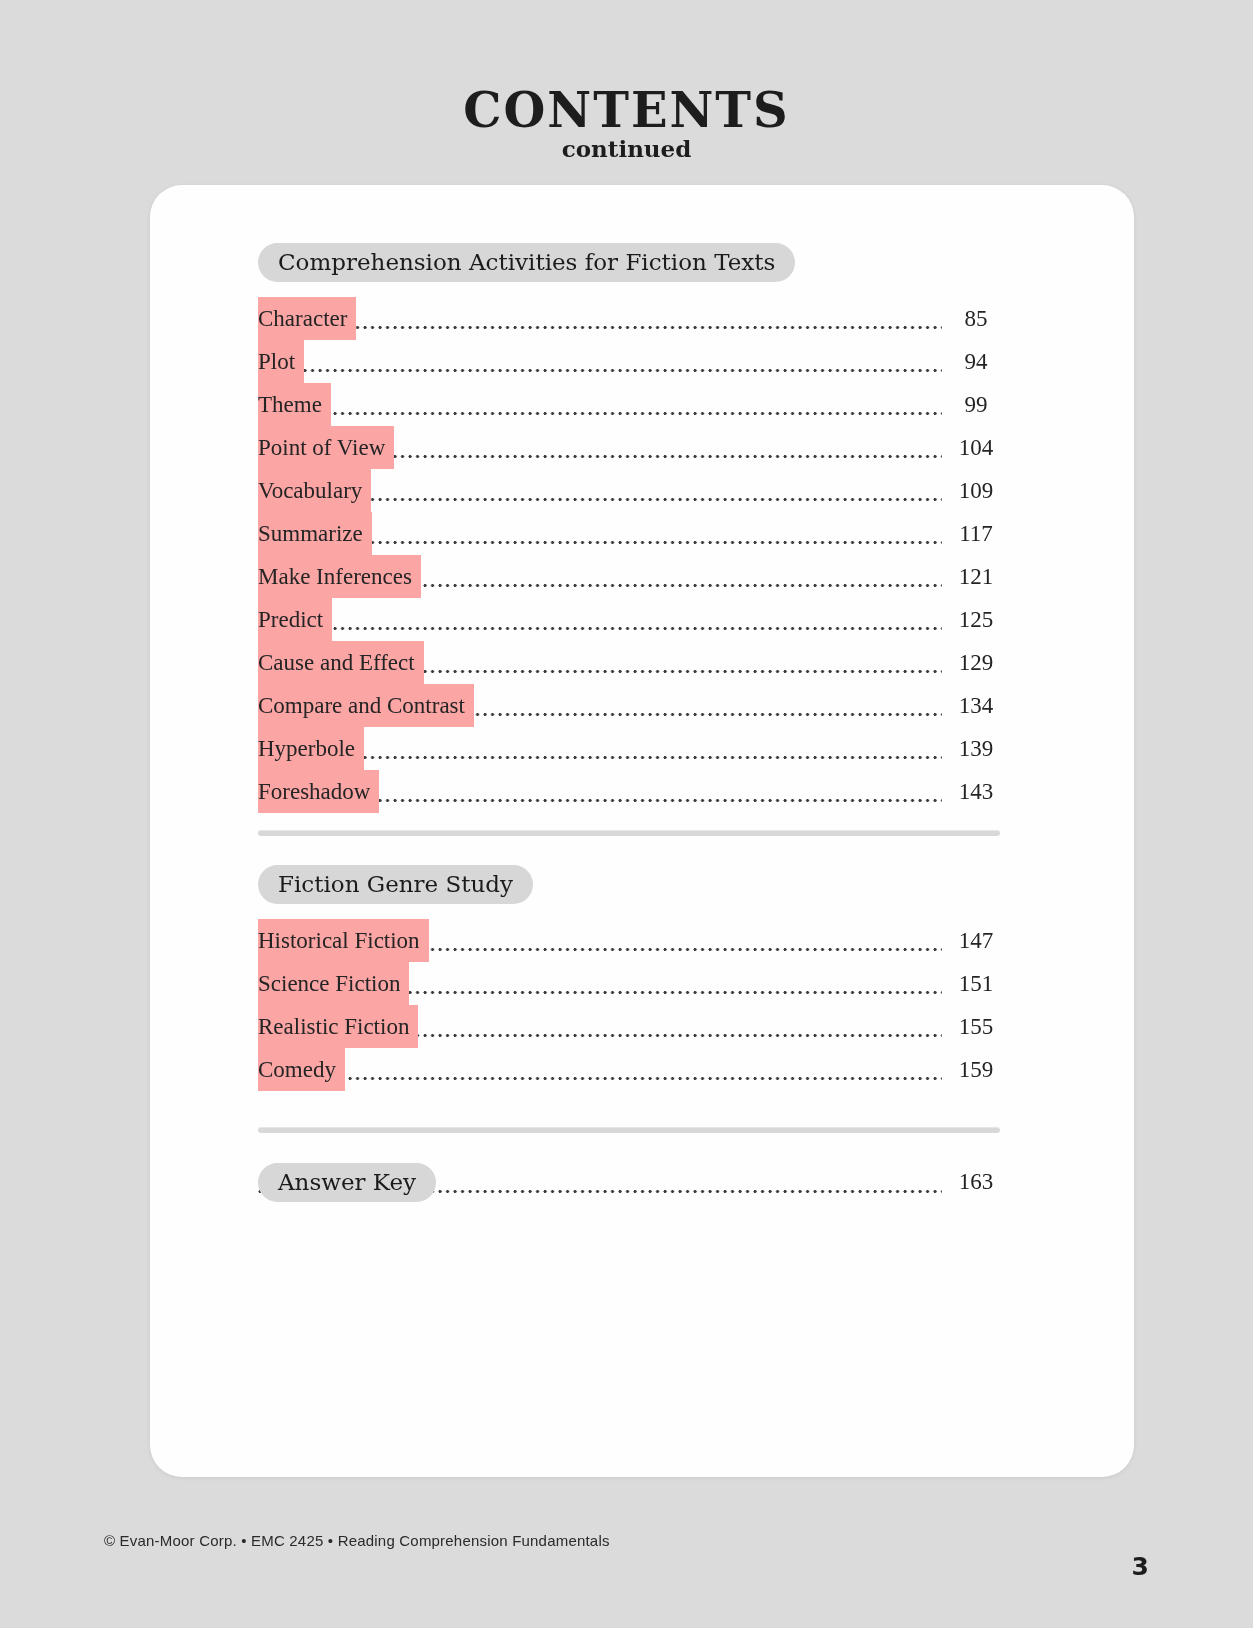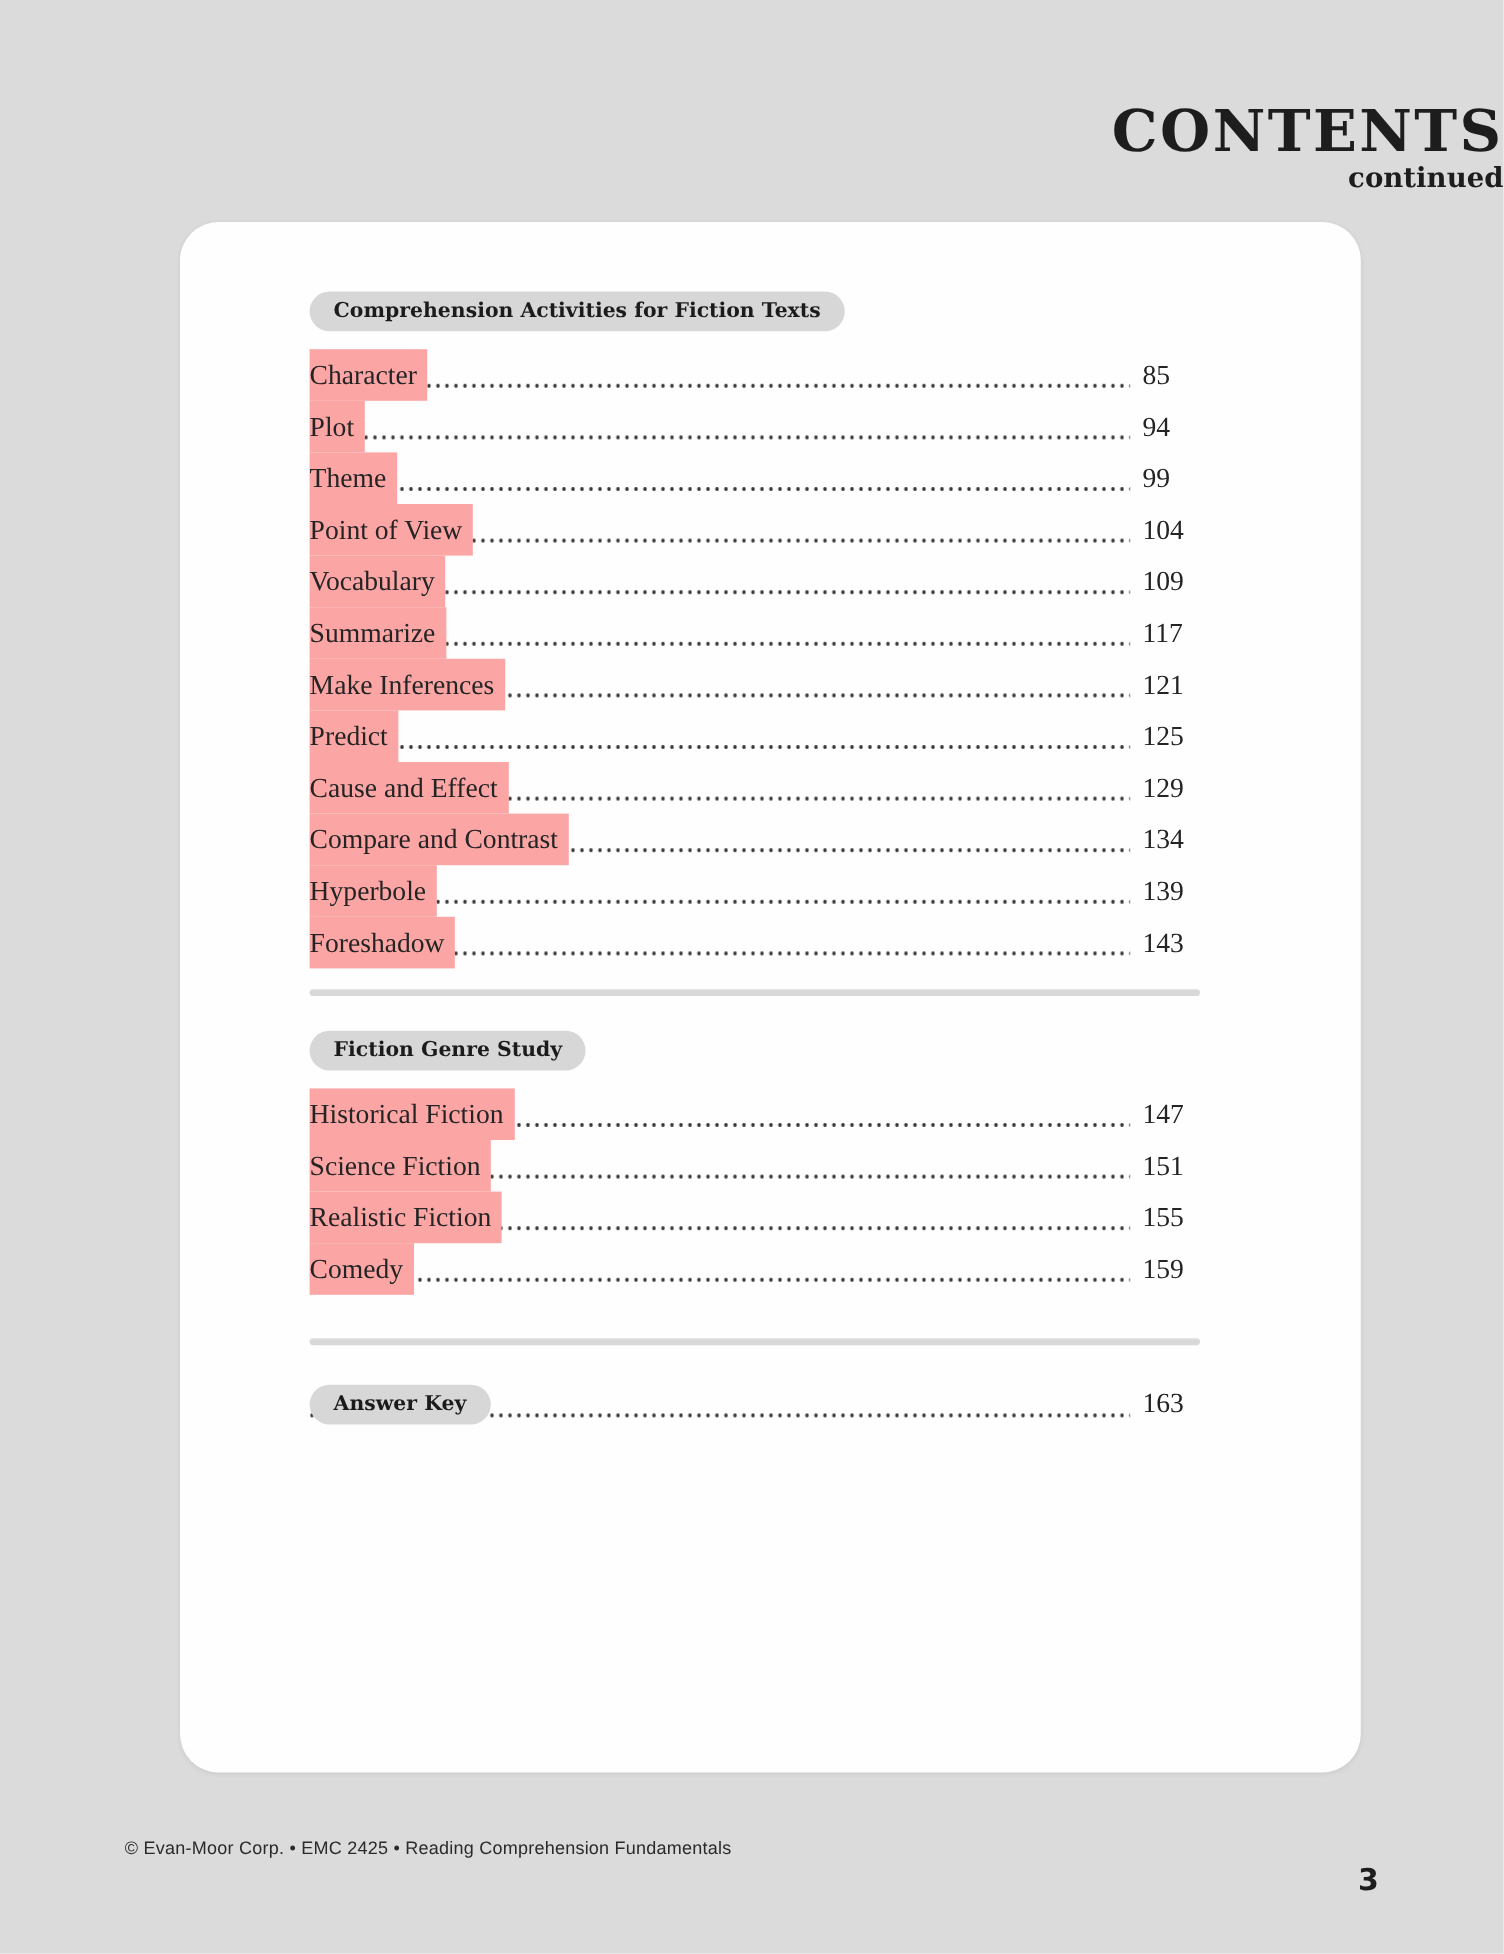--- a/index.html
+++ b/index.html
@@ -5,21 +5,21 @@
   html,body{margin:0;padding:0;}
   body{
     width:1253px;height:1628px;
     background:#dbdbdb;
     font-family:"Liberation Serif", serif;
     color:#222;
     position:relative;
     overflow:hidden;
   }
   
-  .header{position:absolute;top:86px;left:0;width:100%;text-align:right;}
+  .header{position:absolute;top:86px;left:0;width:100%;text-align:center;}
   .title{
     font-family:"DejaVu Serif", serif;
     font-weight:800;
     font-size:48px;
     line-height:1.0;
     letter-spacing:2px;
     color:#1d1d1d;
     margin:0;
   }
   .subtitle{
@@ -39,22 +39,22 @@
     box-shadow:0 1px 4px rgba(0,0,0,0.08);
   }
   .card-inner{padding:58px 134px 0 108px;}
   
   .badge{
     display:inline-block;
     background:#d7d7d7;
     border-radius:24px;
     padding:8px 20px;
     font-family:"DejaVu Serif", serif;
-    font-weight:700;
-    font-size:17px;
+    font-weight:400;
+    font-size:23px;
     line-height:1;
     color:#1b1b1b;
     white-space:nowrap;
   }
   .badge-block{margin-top:29px;}
   .badge-first{margin-top:0;}
   
   .toc-list{margin-top:15px;}
   .toc-row{
     position:relative;
@@ -79,21 +79,21 @@
     position:relative;z-index:1;
     background:#fca5a5;
     padding-right:9px;
     white-space:nowrap;
   }
   .toc-page{
     position:relative;z-index:1;
     background:#fefefe;
     padding-left:10px;
     min-width:48px;
-    text-align:left;
+    text-align:center;
     white-space:nowrap;
   }
   
   .divider{
     height:5px;
     background:#d8d8d8;
     border-radius:3px;
     border-top:1px solid #e6e6e6;
     margin-top:17px;
   }

